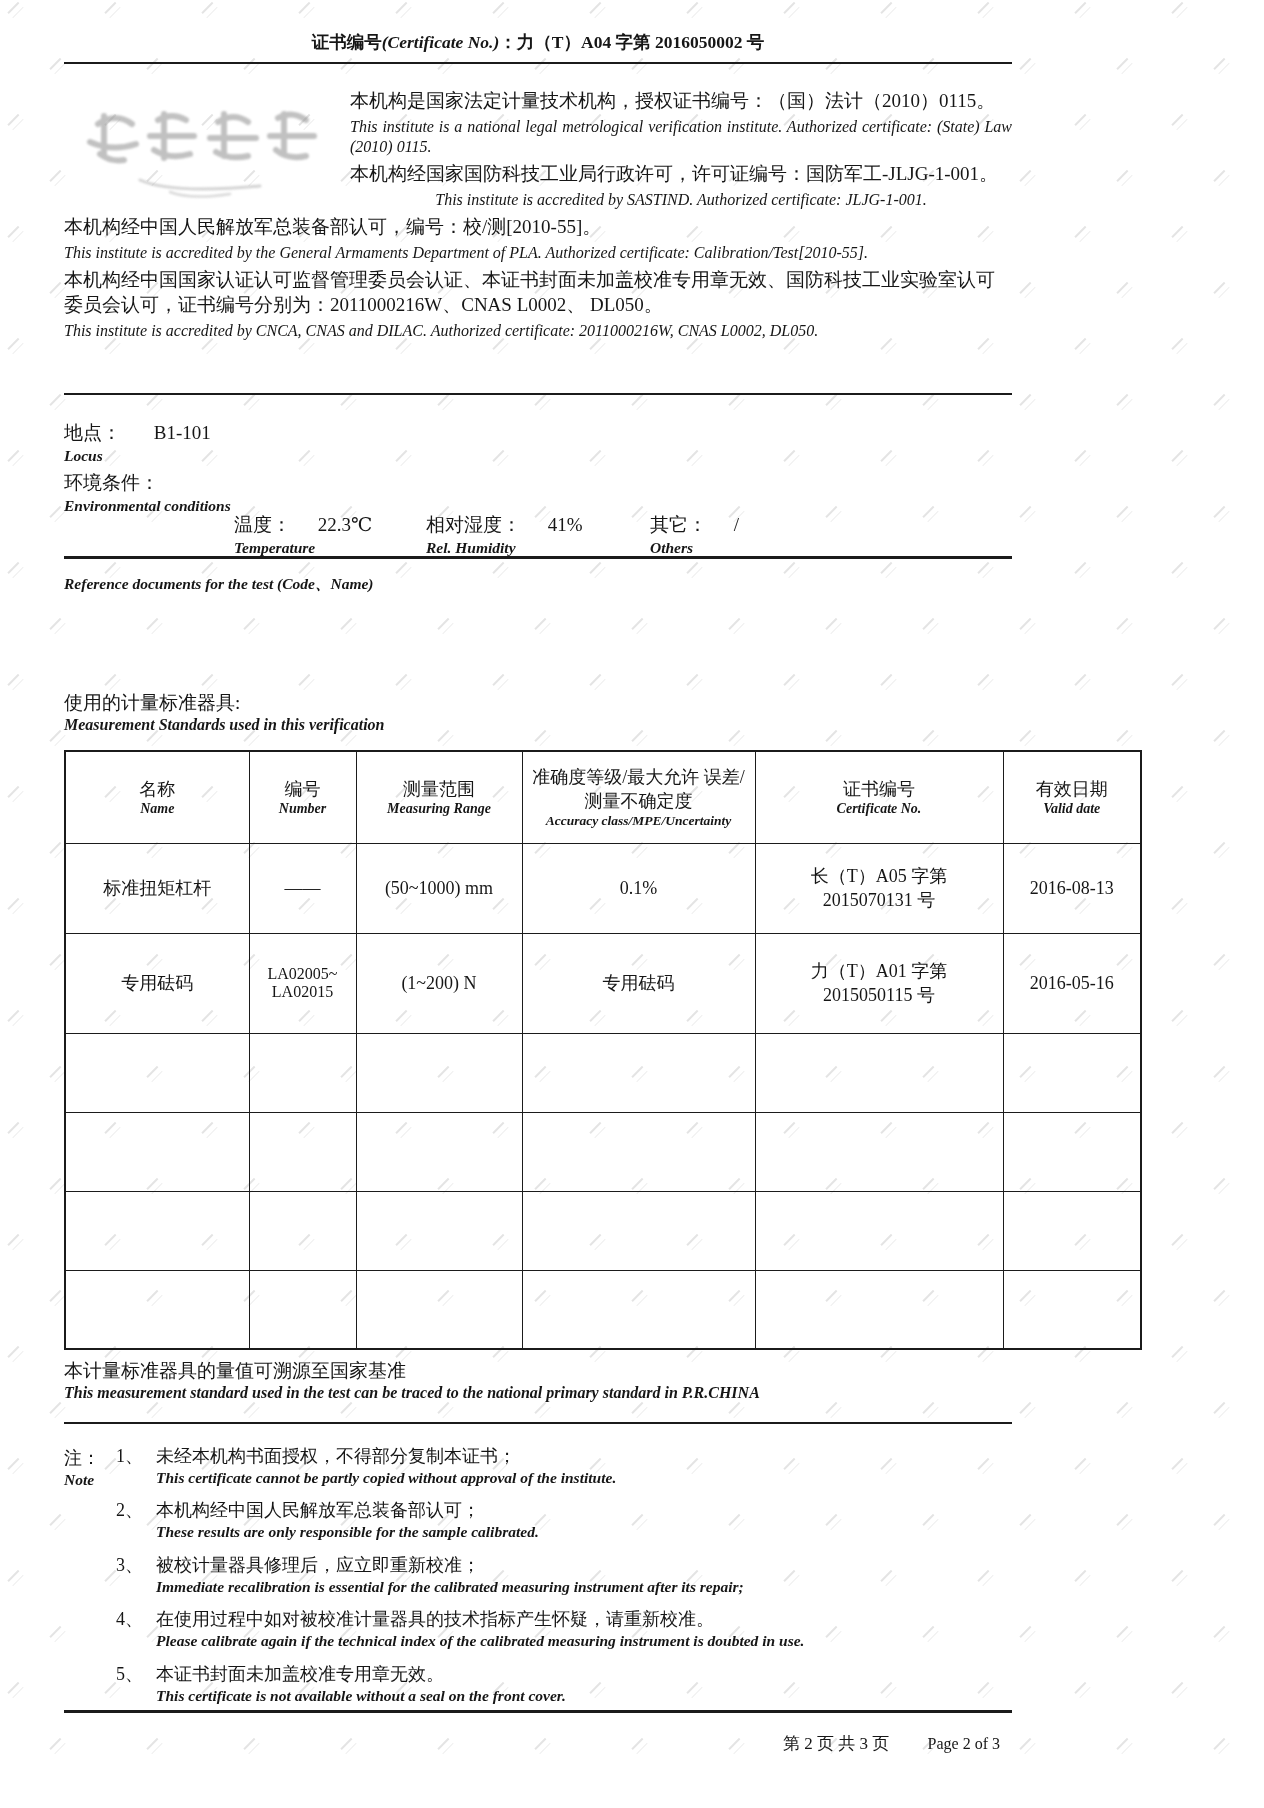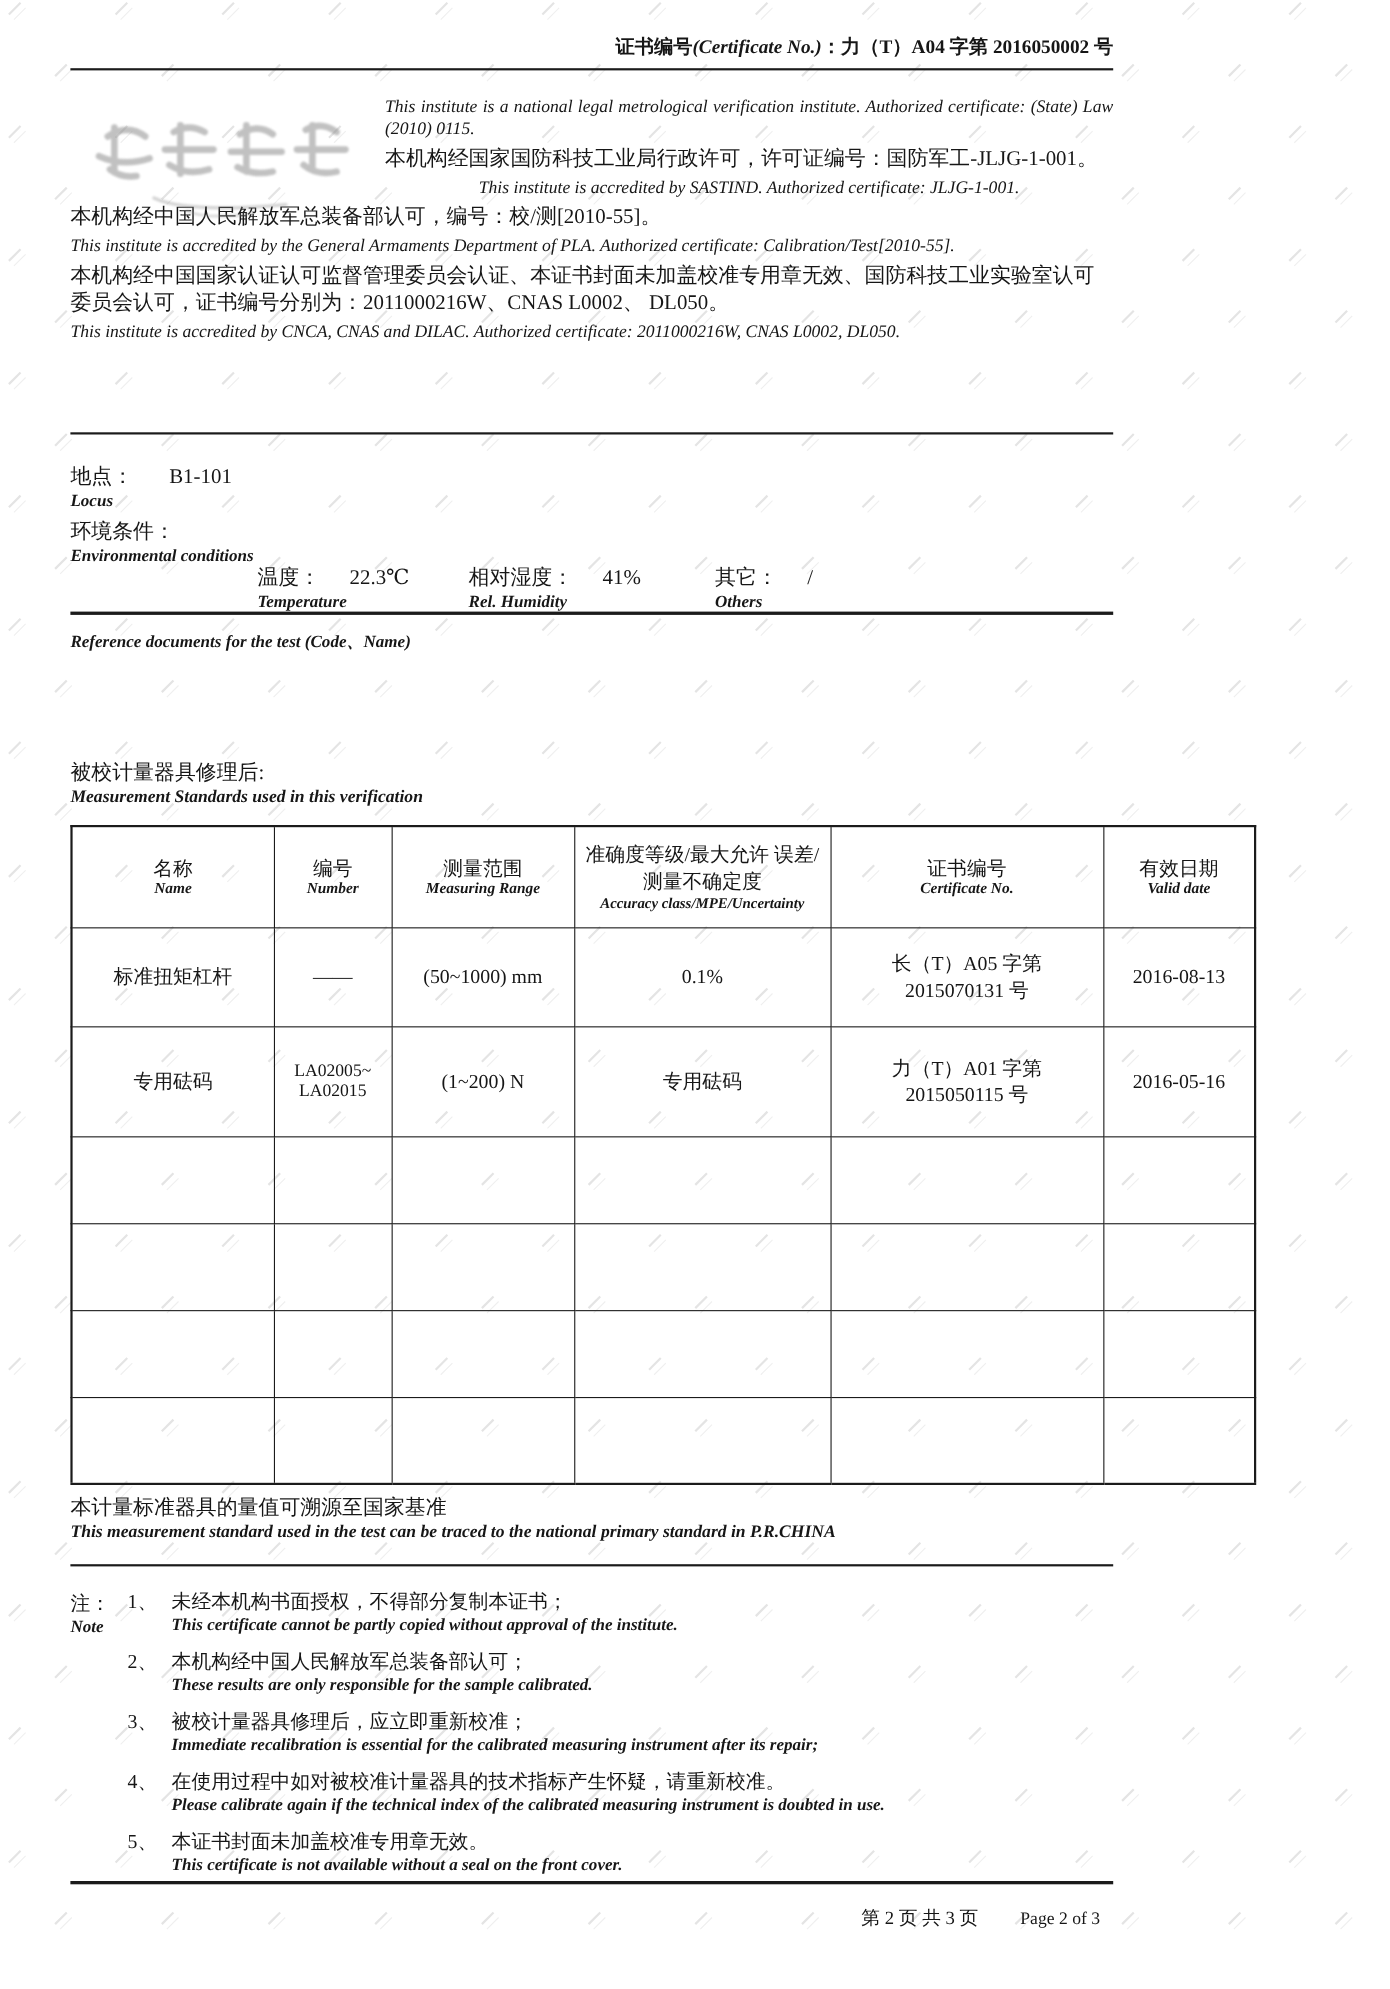--- a/index.html
+++ b/index.html
@@ -13,21 +13,21 @@
   .watermark{position:absolute;inset:0;z-index:0;pointer-events:none;}
   .wm-mark{position:absolute;width:15px;height:5px;border-top:2px solid #e4e4e4;border-bottom:1px solid #efefef;transform:rotate(-45deg);}
   
   .abs{position:absolute;}
   .zh{font-size:19px;line-height:1.32;}
   .en{font-style:italic;font-size:16px;line-height:1.25;}
   .en-b{font-style:italic;font-weight:bold;font-size:15.5px;line-height:1.25;}
   .rule{position:absolute;left:64px;width:948px;border-top:2px solid #1b1b1b;}
   .rule.thick{border-top-width:3px;}
   
-  .cert-no{top:30px;left:64px;width:948px;text-align:right;font-size:17.5px;font-weight:bold;}
+  .cert-no{top:30px;left:64px;width:948px;text-align:center;font-size:17.5px;font-weight:bold;}
   .cert-no .it{font-style:italic;font-weight:bold;}
   
   .intro{top:88px;left:64px;width:948px;}
   .stamp{position:absolute;left:16px;top:14px;}
   .indent{margin-left:286px;width:662px;}
   .p-just{text-align:justify;}
   .p-center{text-align:center;}
   .intro p{margin:0 0 4px 0;}
   
   .sec-label{font-size:19px;}
@@ -501,20 +501,21 @@
           <path d="M18 22 q18 -12 34 0 M24 14 v38 M10 40 q22 10 46 2 M20 52 q10 8 24 6"></path>
           <path d="M78 18 q14 -8 28 0 M84 12 v44 M70 34 h44 M74 48 q16 10 36 4"></path>
           <path d="M138 20 q16 -10 30 0 M144 12 v42 M130 36 h46 M136 50 q14 8 32 4"></path>
           <path d="M198 16 q14 -8 28 2 M204 12 v40 M190 34 h44 M196 48 q12 10 30 6"></path>
           <path d="M60 78 q30 14 120 6" stroke-width="3" opacity="0.7"></path>
           <path d="M90 90 q20 8 60 2" stroke-width="2.5" opacity="0.6"></path>
         </g>
       </svg>
     </span>
     <div class="indent">
+      <p class="zh">本机构是国家法定计量技术机构，授权证书编号：（国）法计（2010）0115。</p>
       <p class="en p-just">This institute is a national legal metrological verification institute.  Authorized certificate: (State) Law (2010) 0115.</p>
       <p class="zh">本机构经国家国防科技工业局行政许可，许可证编号：国防军工-JLJG-1-001。</p>
       <p class="en p-center">This institute is accredited by SASTIND. Authorized certificate: JLJG-1-001.</p>
     </div>
     <p class="zh">本机构经中国人民解放军总装备部认可，编号：校/测[2010-55]。</p>
     <p class="en">This institute is accredited by the General Armaments Department of PLA. Authorized certificate: Calibration/Test[2010-55].</p>
     <p class="zh">本机构经中国国家认证认可监督管理委员会认证、本证书封面未加盖校准专用章无效、国防科技工业实验室认可委员会认可，证书编号分别为：2011000216W、CNAS L0002、 DL050。</p>
     <p class="en">This institute is accredited by CNCA, CNAS and DILAC. Authorized certificate: 2011000216W, CNAS L0002, DL050.</p>
   </div>
   <div class="rule" style="top:393px;"></div>
@@ -554,21 +555,21 @@
       <div class="en-b">Others</div>
     </div>
   </div>
   <div class="rule thick" style="top:556px;"></div>
 
   <div class="abs" style="top:574px;left:64px;width:948px;">
     <div class="en-b">Reference documents for the test (Code、Name)</div>
   </div>
 
   <div class="abs" style="top:690px;left:64px;">
-    <div class="zh">被校计量器具修理后:</div>
+    <div class="zh">使用的计量标准器具:</div>
     <div class="en-b" style="font-size:16px;">Measurement Standards used in this verification</div>
   </div>
 
   <table class="std">
     <colgroup>
       <col style="width:184px;">
         <col style="width:107px;">
         <col style="width:166px;">
       <col style="width:233px;">
         <col style="width:248px;">

